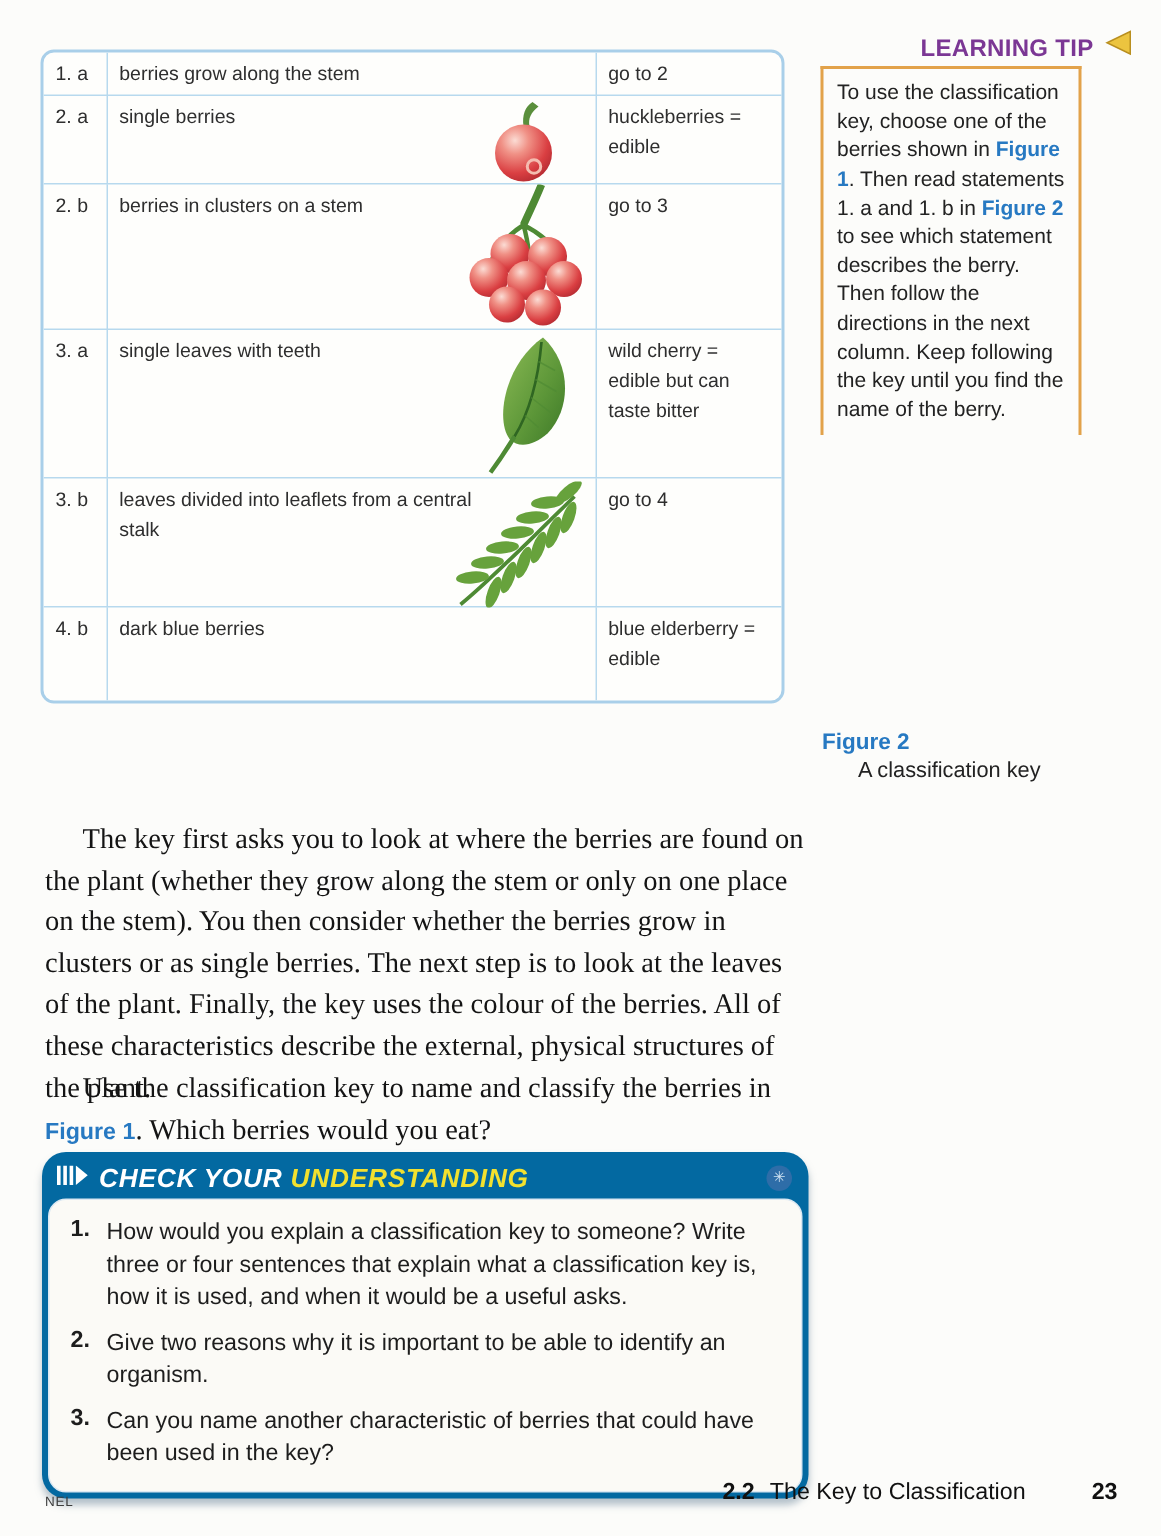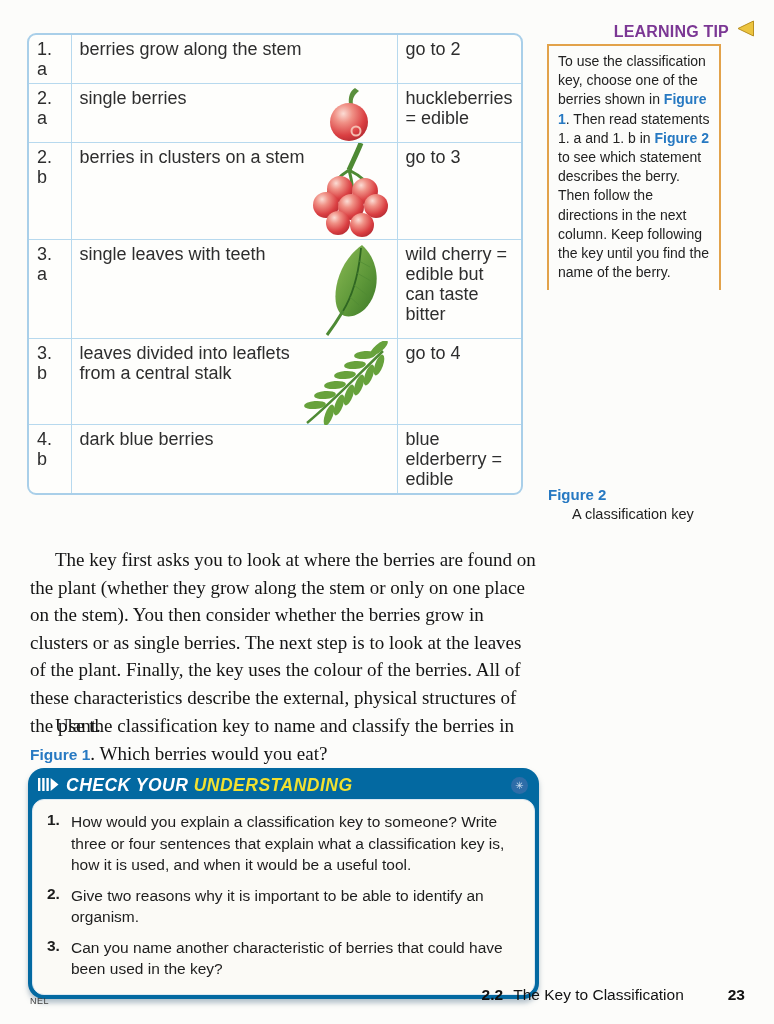--- a/index.html
+++ b/index.html
@@ -10,35 +10,35 @@
   }
 
   
   .key-table-wrap {
     position:absolute; left:27px; top:33px; width:496px;
     border:2px solid #a9cfe9; border-radius:9px; background:#fefefc; overflow:hidden;
   }
   table.key-table { width:100%; border-collapse:collapse; table-layout:fixed; border-style:hidden; }
   table.key-table td {
     border:1px solid #b7d9ee; vertical-align:top;
-    font-size:18px; line-height:20px; color:#2e2e2e; padding:4px 8px;
+    font-size:13px; line-height:20px; color:#2e2e2e; padding:4px 8px;
   }
   td.cell-id { width:42px; padding-left:9px; }
   td.cell-desc { width:326px; position:relative; }
   td.cell-result { width:128px; font-size:15px; }
   .desc-text { max-width:238px; }
   .cell-illo { position:absolute; }
   .illo-berry   { right:22px; top:3px; }
   .illo-cluster { right:6px;  top:0px; }
   .illo-leaf    { right:10px; top:3px; }
   .illo-leaflets{ right:6px;  top:2px; }
   tr.h-r0 td { height:26px; } tr.h-r1 td { height:26px; }
   tr.h-r2 td { height:59px; } tr.h-r3 td { height:97px; }
   tr.h-r4 td { height:99px; } tr.h-r5 td { height:86px; }
-  tr.h-r6 td { height:44px; } tr.h-r7 td { height:50px; }
+  tr.h-r6 td { height:44px; } tr.h-r7 td { height:62px; }
 
   
   .lt-heading {
     position:absolute; left:547px; top:20px; width:208px;
     display:flex; align-items:flex-end; justify-content:flex-end; gap:7px;
   }
   .lt-title { font-weight:bold; font-size:16px; color:#7b3794; letter-spacing:.2px; }
   .tip-box {
     position:absolute; left:547px; top:44px; width:174px; min-height:211px;
     border:2px solid #e2a24a; border-bottom:none;
@@ -244,21 +244,21 @@
           <rect x="8.4" y="0" width="2.4" height="13"></rect>
           <polygon points="12.6,0 20.5,6.5 12.6,13"></polygon>
         </svg>
       </span>
       <span class="cyu-title"><span>CHECK YOUR </span><span class="yellow">UNDERSTANDING</span></span>
       <span class="cyu-badge">✳</span>
     </div>
     <div class="cyu-body">
       <div class="cyu-q">
         <span class="cyu-q-num">1.</span>
-        <span class="cyu-q-text">How would you explain a classification key to someone? Write three or four sentences that explain what a classification key is, how it is used, and when it would be a useful tool.</span>
+        <span class="cyu-q-text">How would you explain a classification key to someone? Write three or four sentences that explain what a classification key is, how it is used, and when it would be a useful asks.</span>
       </div>
       <div class="cyu-q">
         <span class="cyu-q-num">2.</span>
         <span class="cyu-q-text">Give two reasons why it is important to be able to identify an organism.</span>
       </div>
       <div class="cyu-q">
         <span class="cyu-q-num">3.</span>
         <span class="cyu-q-text">Can you name another characteristic of berries that could have been used in the key?</span>
       </div>
     </div>

